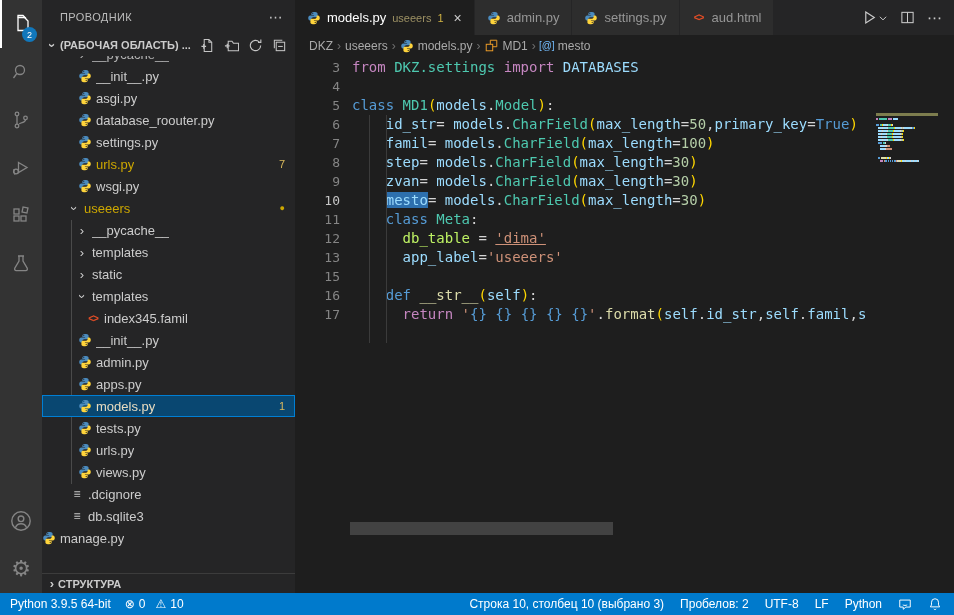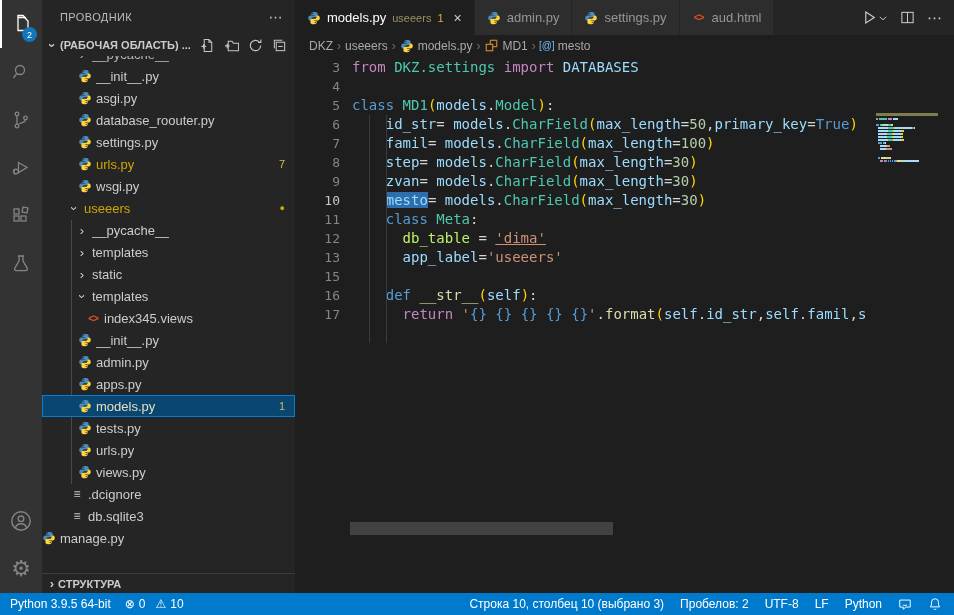--- a/index.html
+++ b/index.html
@@ -272,21 +272,21 @@
         </div>
         <div class="row" style="padding-left: 34px;">
           <span class="chev down">›</span>
           <span class="lbl">templates</span>
           <span class="spacer"></span>
         </div>
         <div class="row" style="padding-left: 44px;">
           <span class="ic">
             <span class="html-ic">&lt;&gt;</span>
           </span>
-          <span class="lbl">index345.views</span>
+          <span class="lbl">index345.famil</span>
           <span class="spacer"></span>
         </div>
         <div class="row" style="padding-left: 36px;">
           <span class="ic">
             <svg width="14" height="14" viewBox="0 0 16 16">
               <path fill="#4b8bbe" d="M7.9 1C6.2 1 5 1.8 5 3v1.6h3.1v.5H3.6C2.3 5.1 1.4 6.3 1.4 8c0 1.8.8 2.9 2 2.9H5V9.2C5 8 6.1 7.1 7.4 7.1h3.1c1 0 1.6-.8 1.6-1.7V3c0-1.2-1.4-2-2.7-2H7.9zM6.6 2.3a.6.6 0 1 1 0 1.3.6.6 0 0 1 0-1.3z"></path>
               <path fill="#ffd43b" d="M8.1 15c1.7 0 2.9-.8 2.9-2v-1.6H7.9v-.5h4.5c1.3 0 2.2-1.2 2.2-2.9 0-1.8-.8-2.9-2-2.9H11v1.7c0 1.2-1.1 2.1-2.4 2.1H5.5c-1 0-1.6.8-1.6 1.7V13c0 1.2 1.4 2 2.7 2h1.5zm1.3-1.3a.6.6 0 1 1 0-1.3.6.6 0 0 1 0 1.3z"></path>
             </svg>
           </span>
           <span class="lbl">__init__.py</span>

